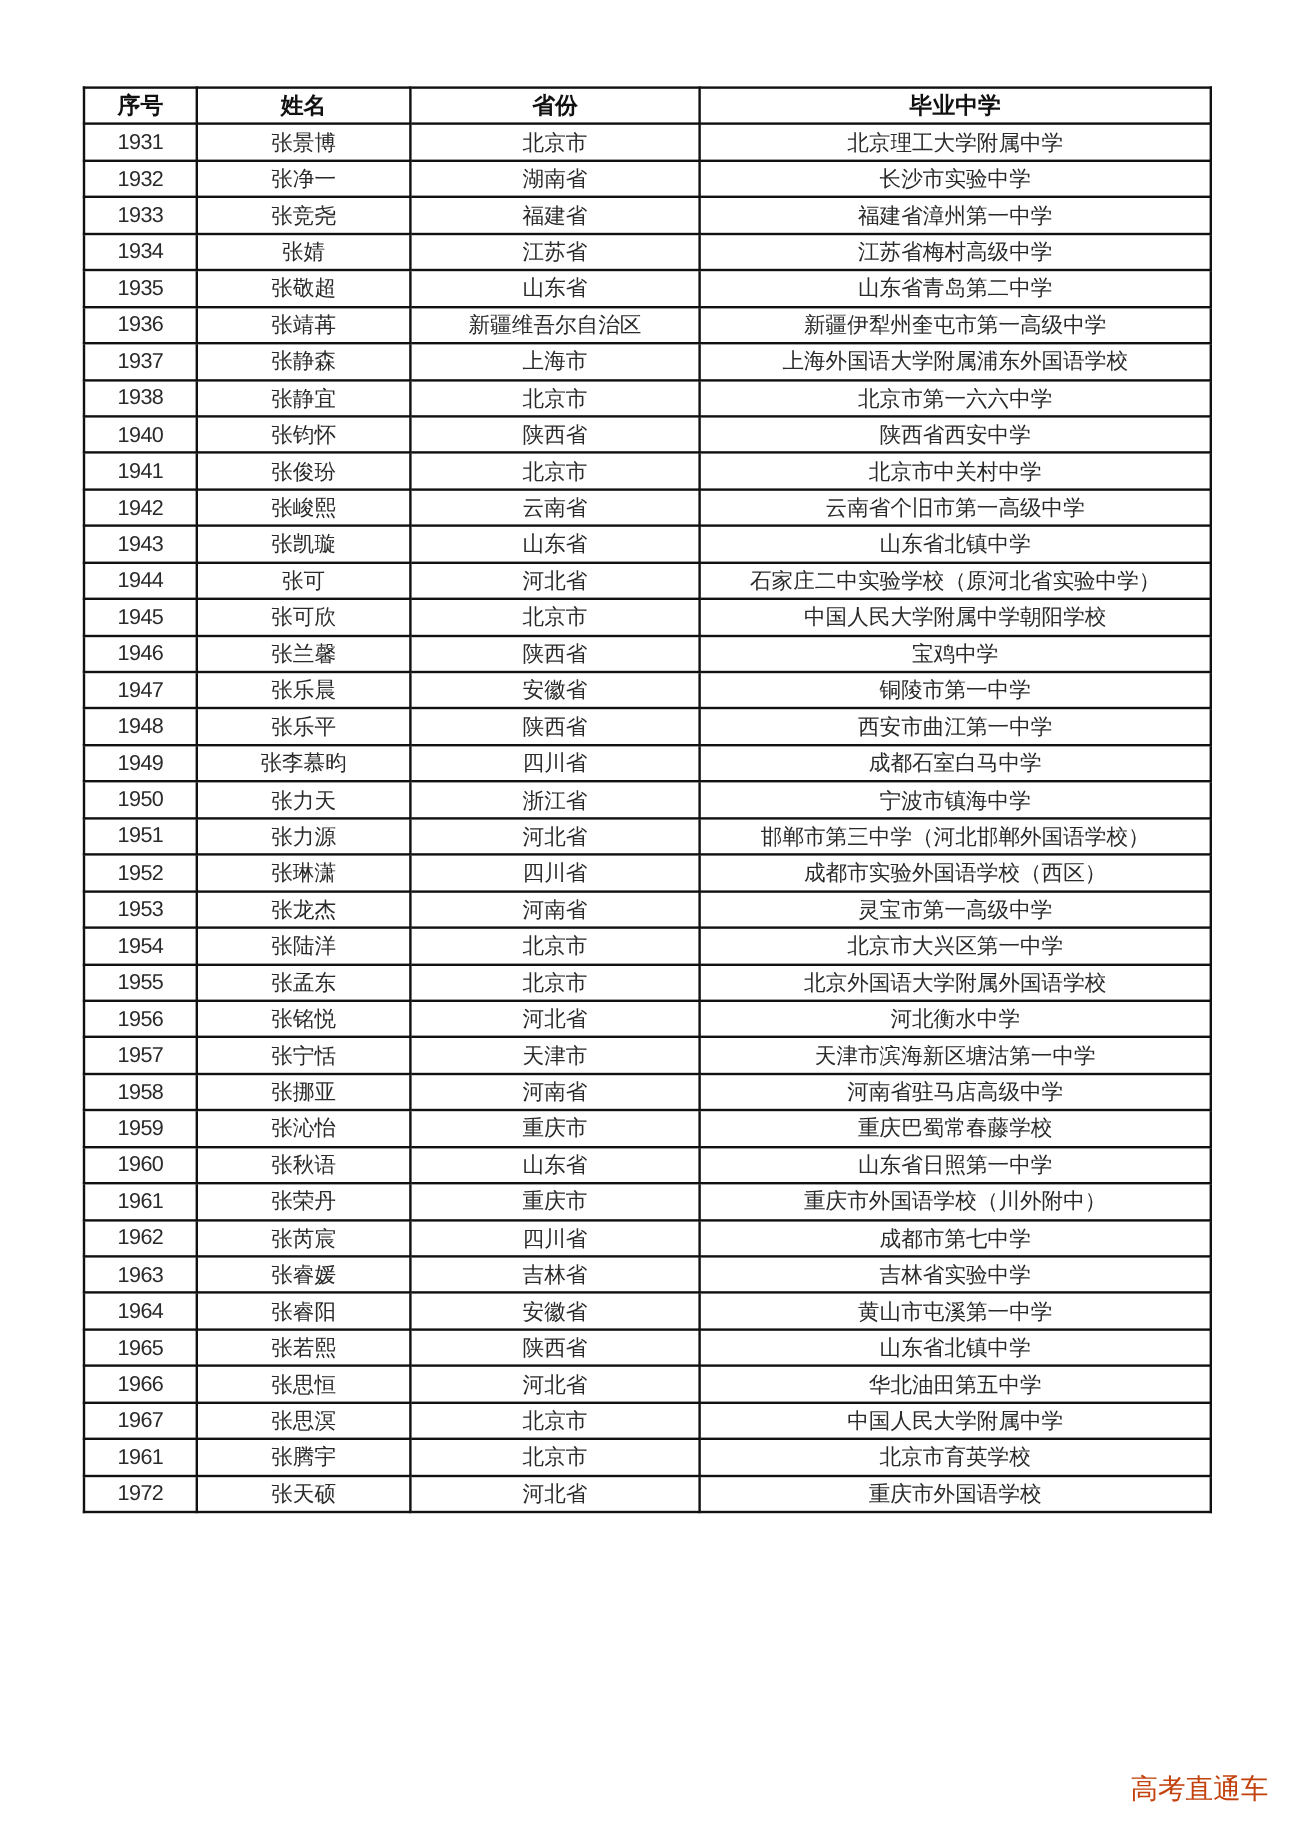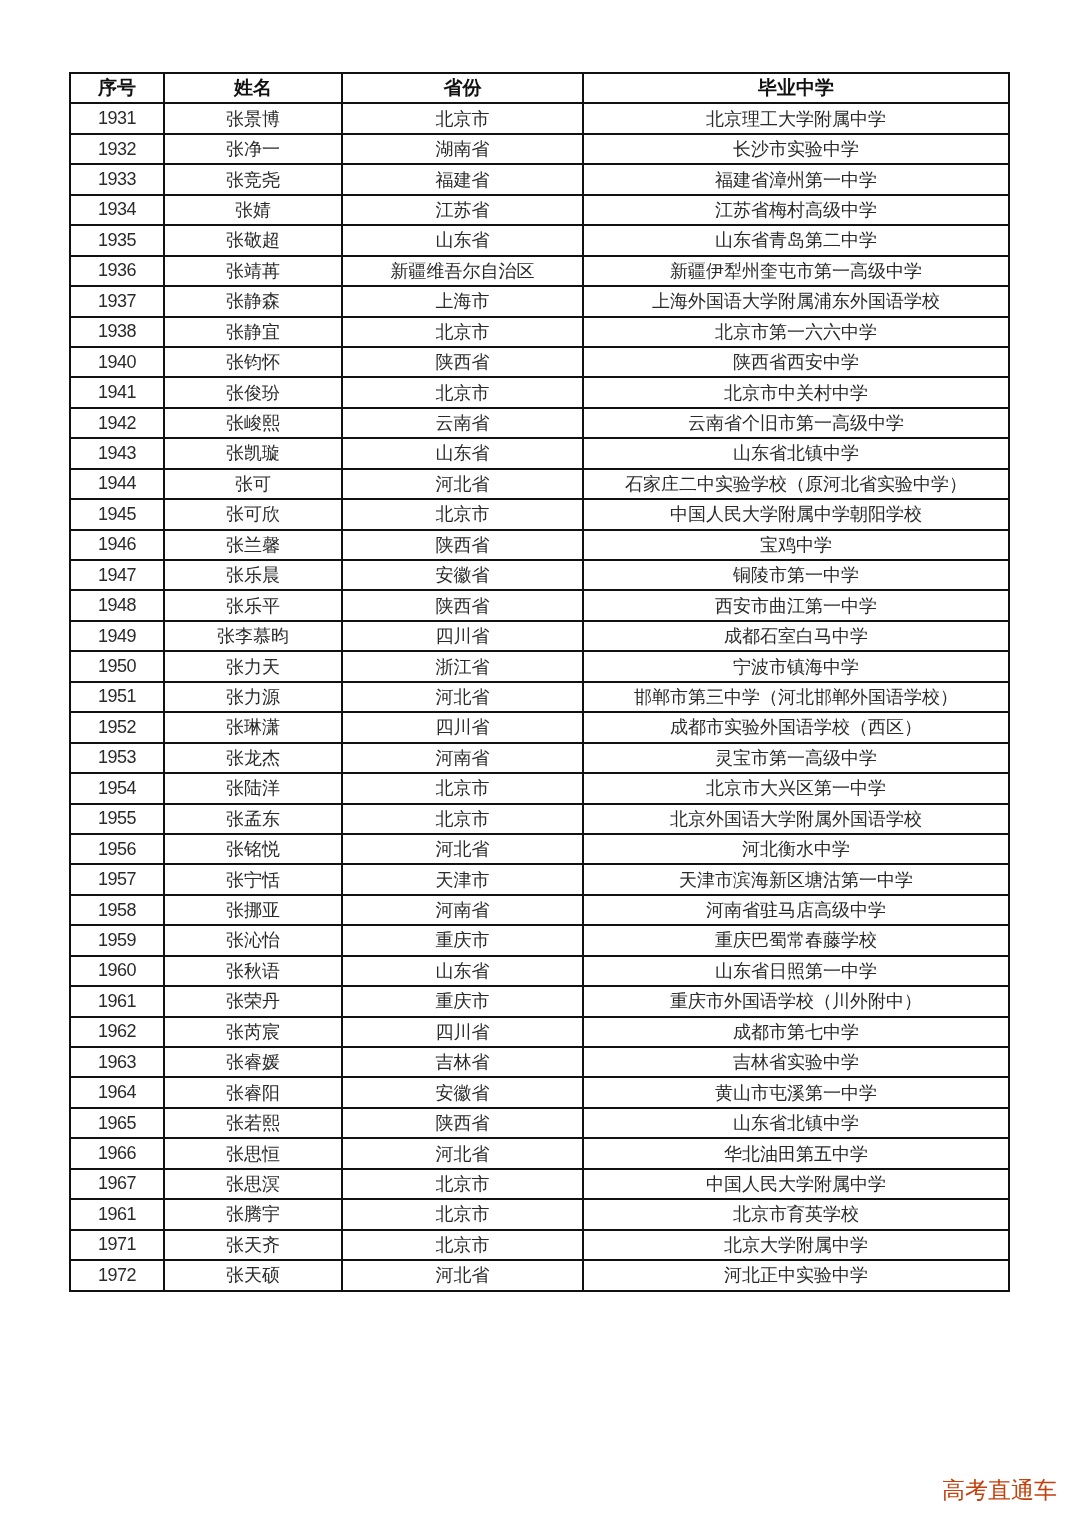--- a/index.html
+++ b/index.html
@@ -251,28 +251,22 @@
           <td>北京市</td>
           <td>中国人民大学附属中学</td>
         </tr>
         <tr>
           <td class="num">1961</td>
           <td>张腾宇</td>
           <td>北京市</td>
           <td>北京市育英学校</td>
         </tr>
         <tr>
-          <td class="num">1971</td>
-          <td>张天齐</td>
-          <td>北京市</td>
-          <td>北京大学附属中学</td>
-        </tr>
-        <tr>
           <td class="num">1972</td>
           <td>张天硕</td>
           <td>河北省</td>
-          <td>河北正中实验中学</td>
+          <td>重庆市外国语学校</td>
         </tr>
       </tbody>
   </table>
 </div>
 
 <div class="watermark">高考直通车</div>
 
 </body></html>

